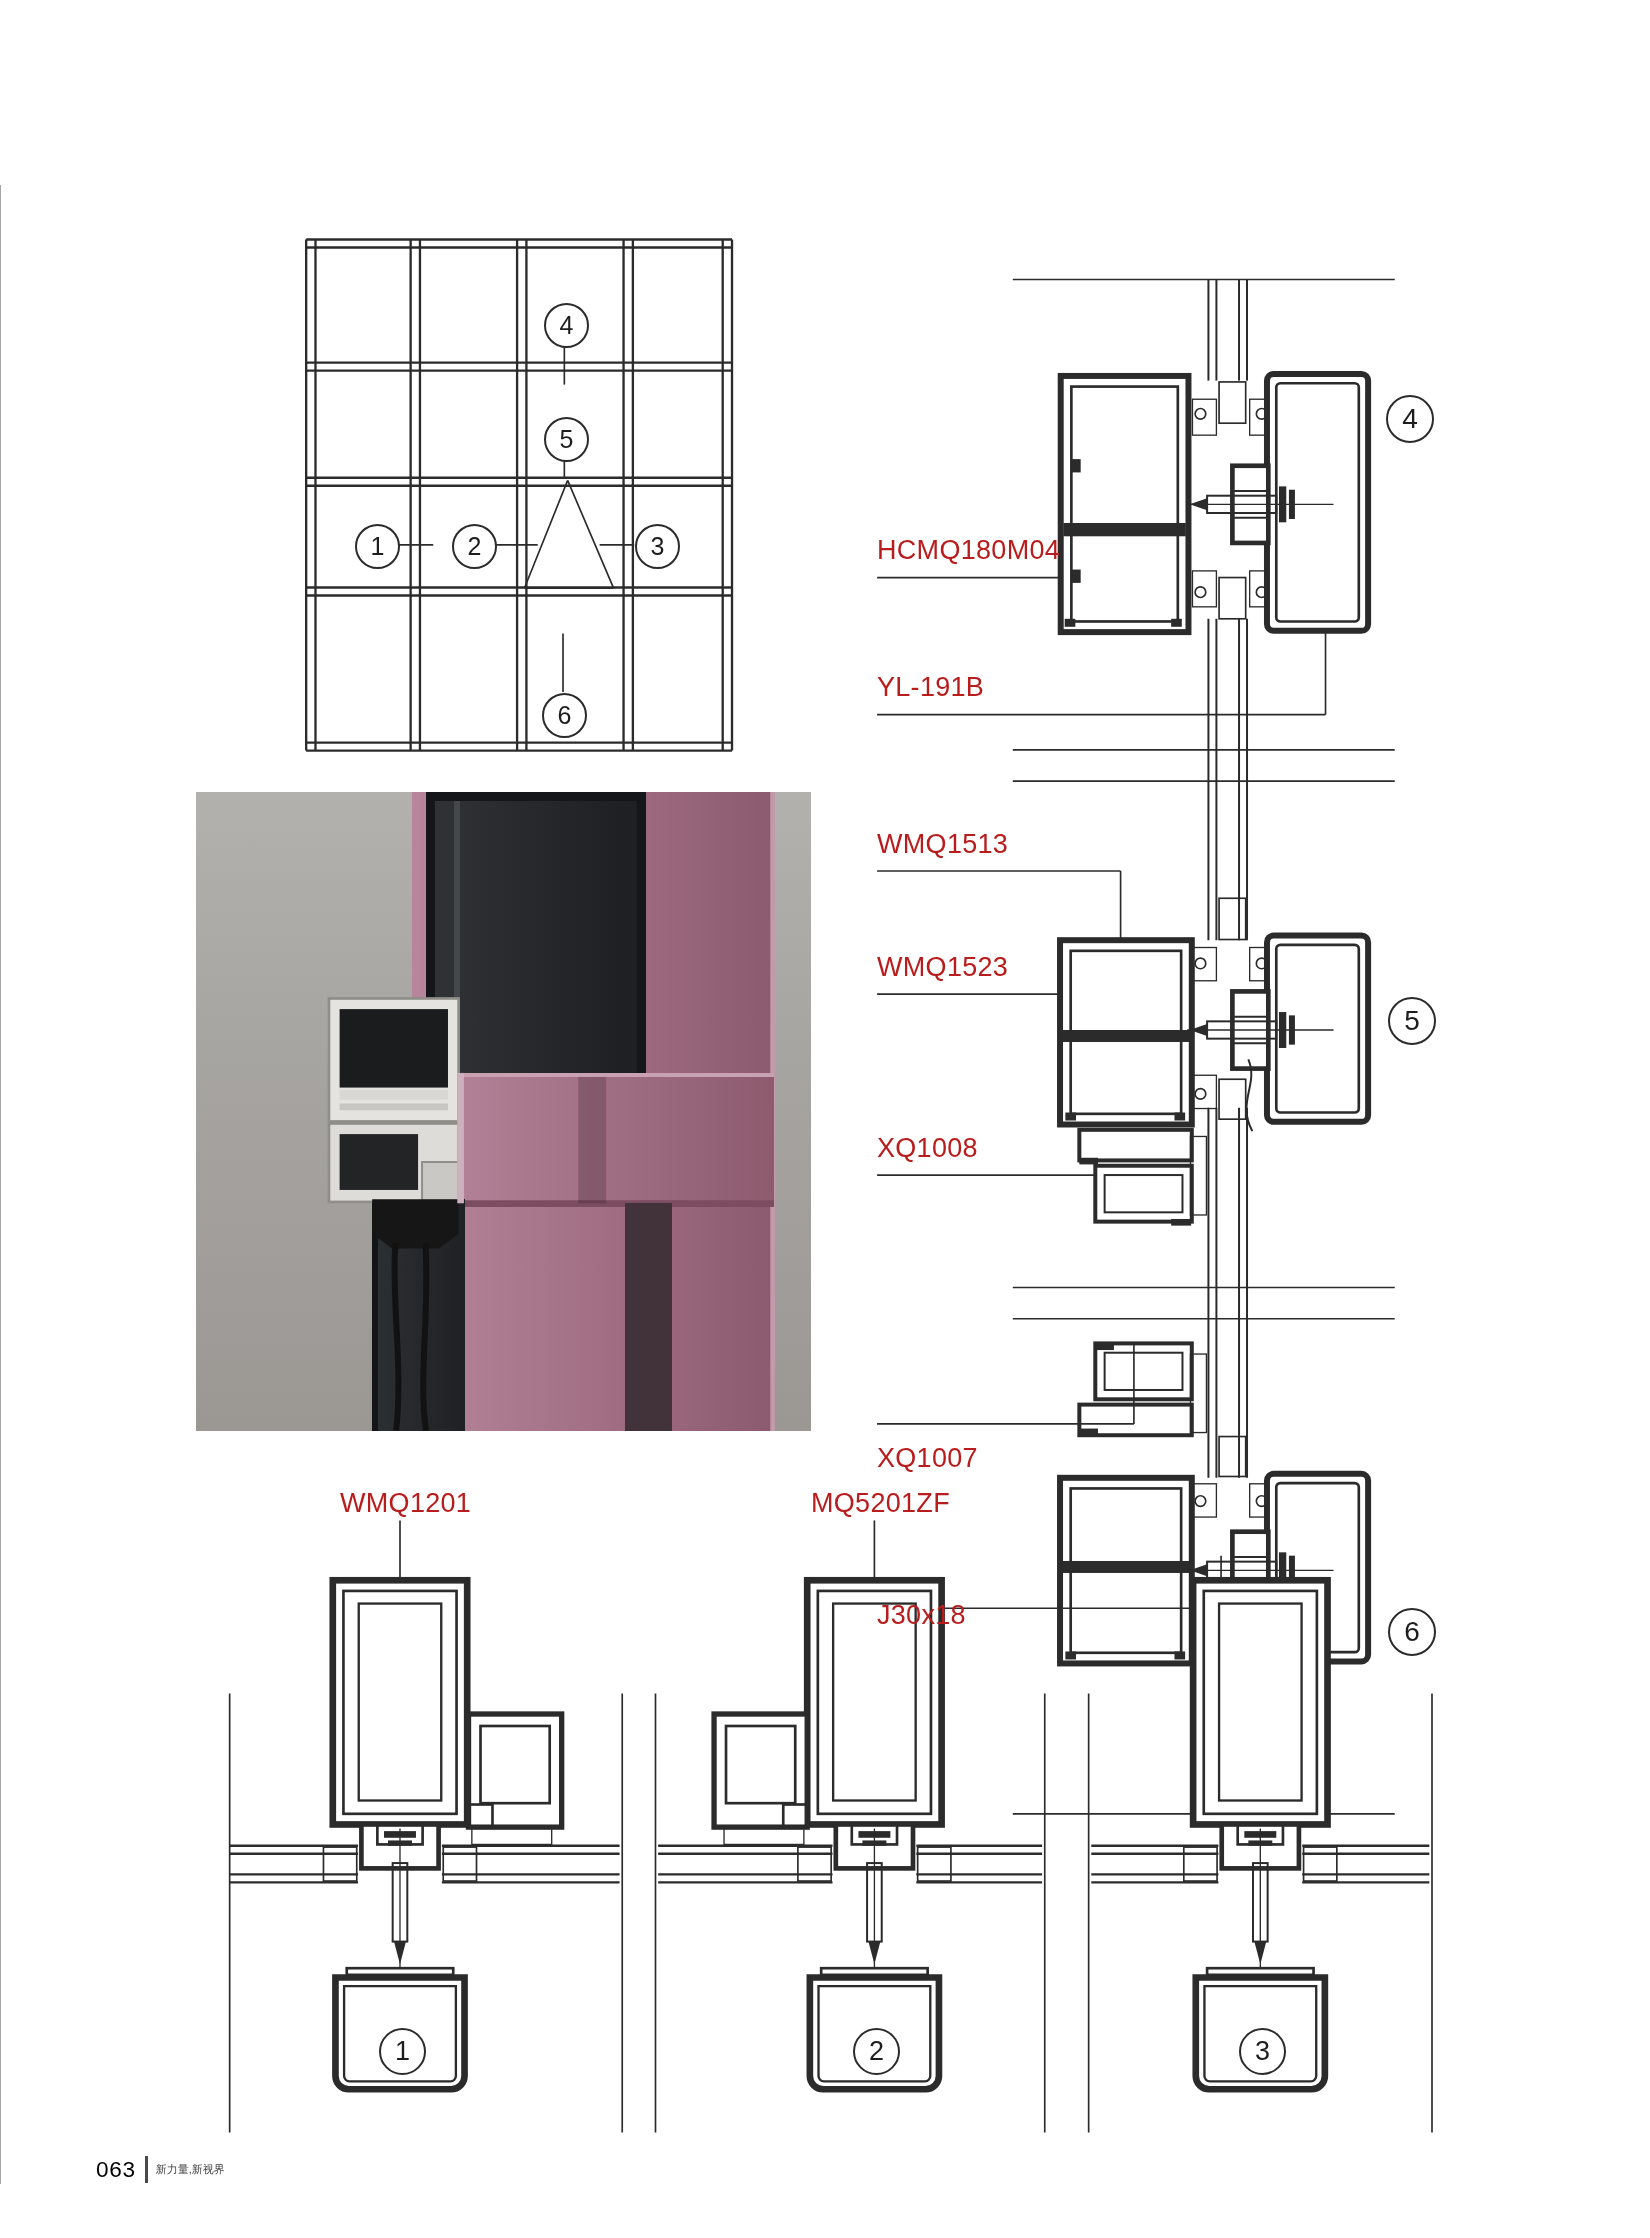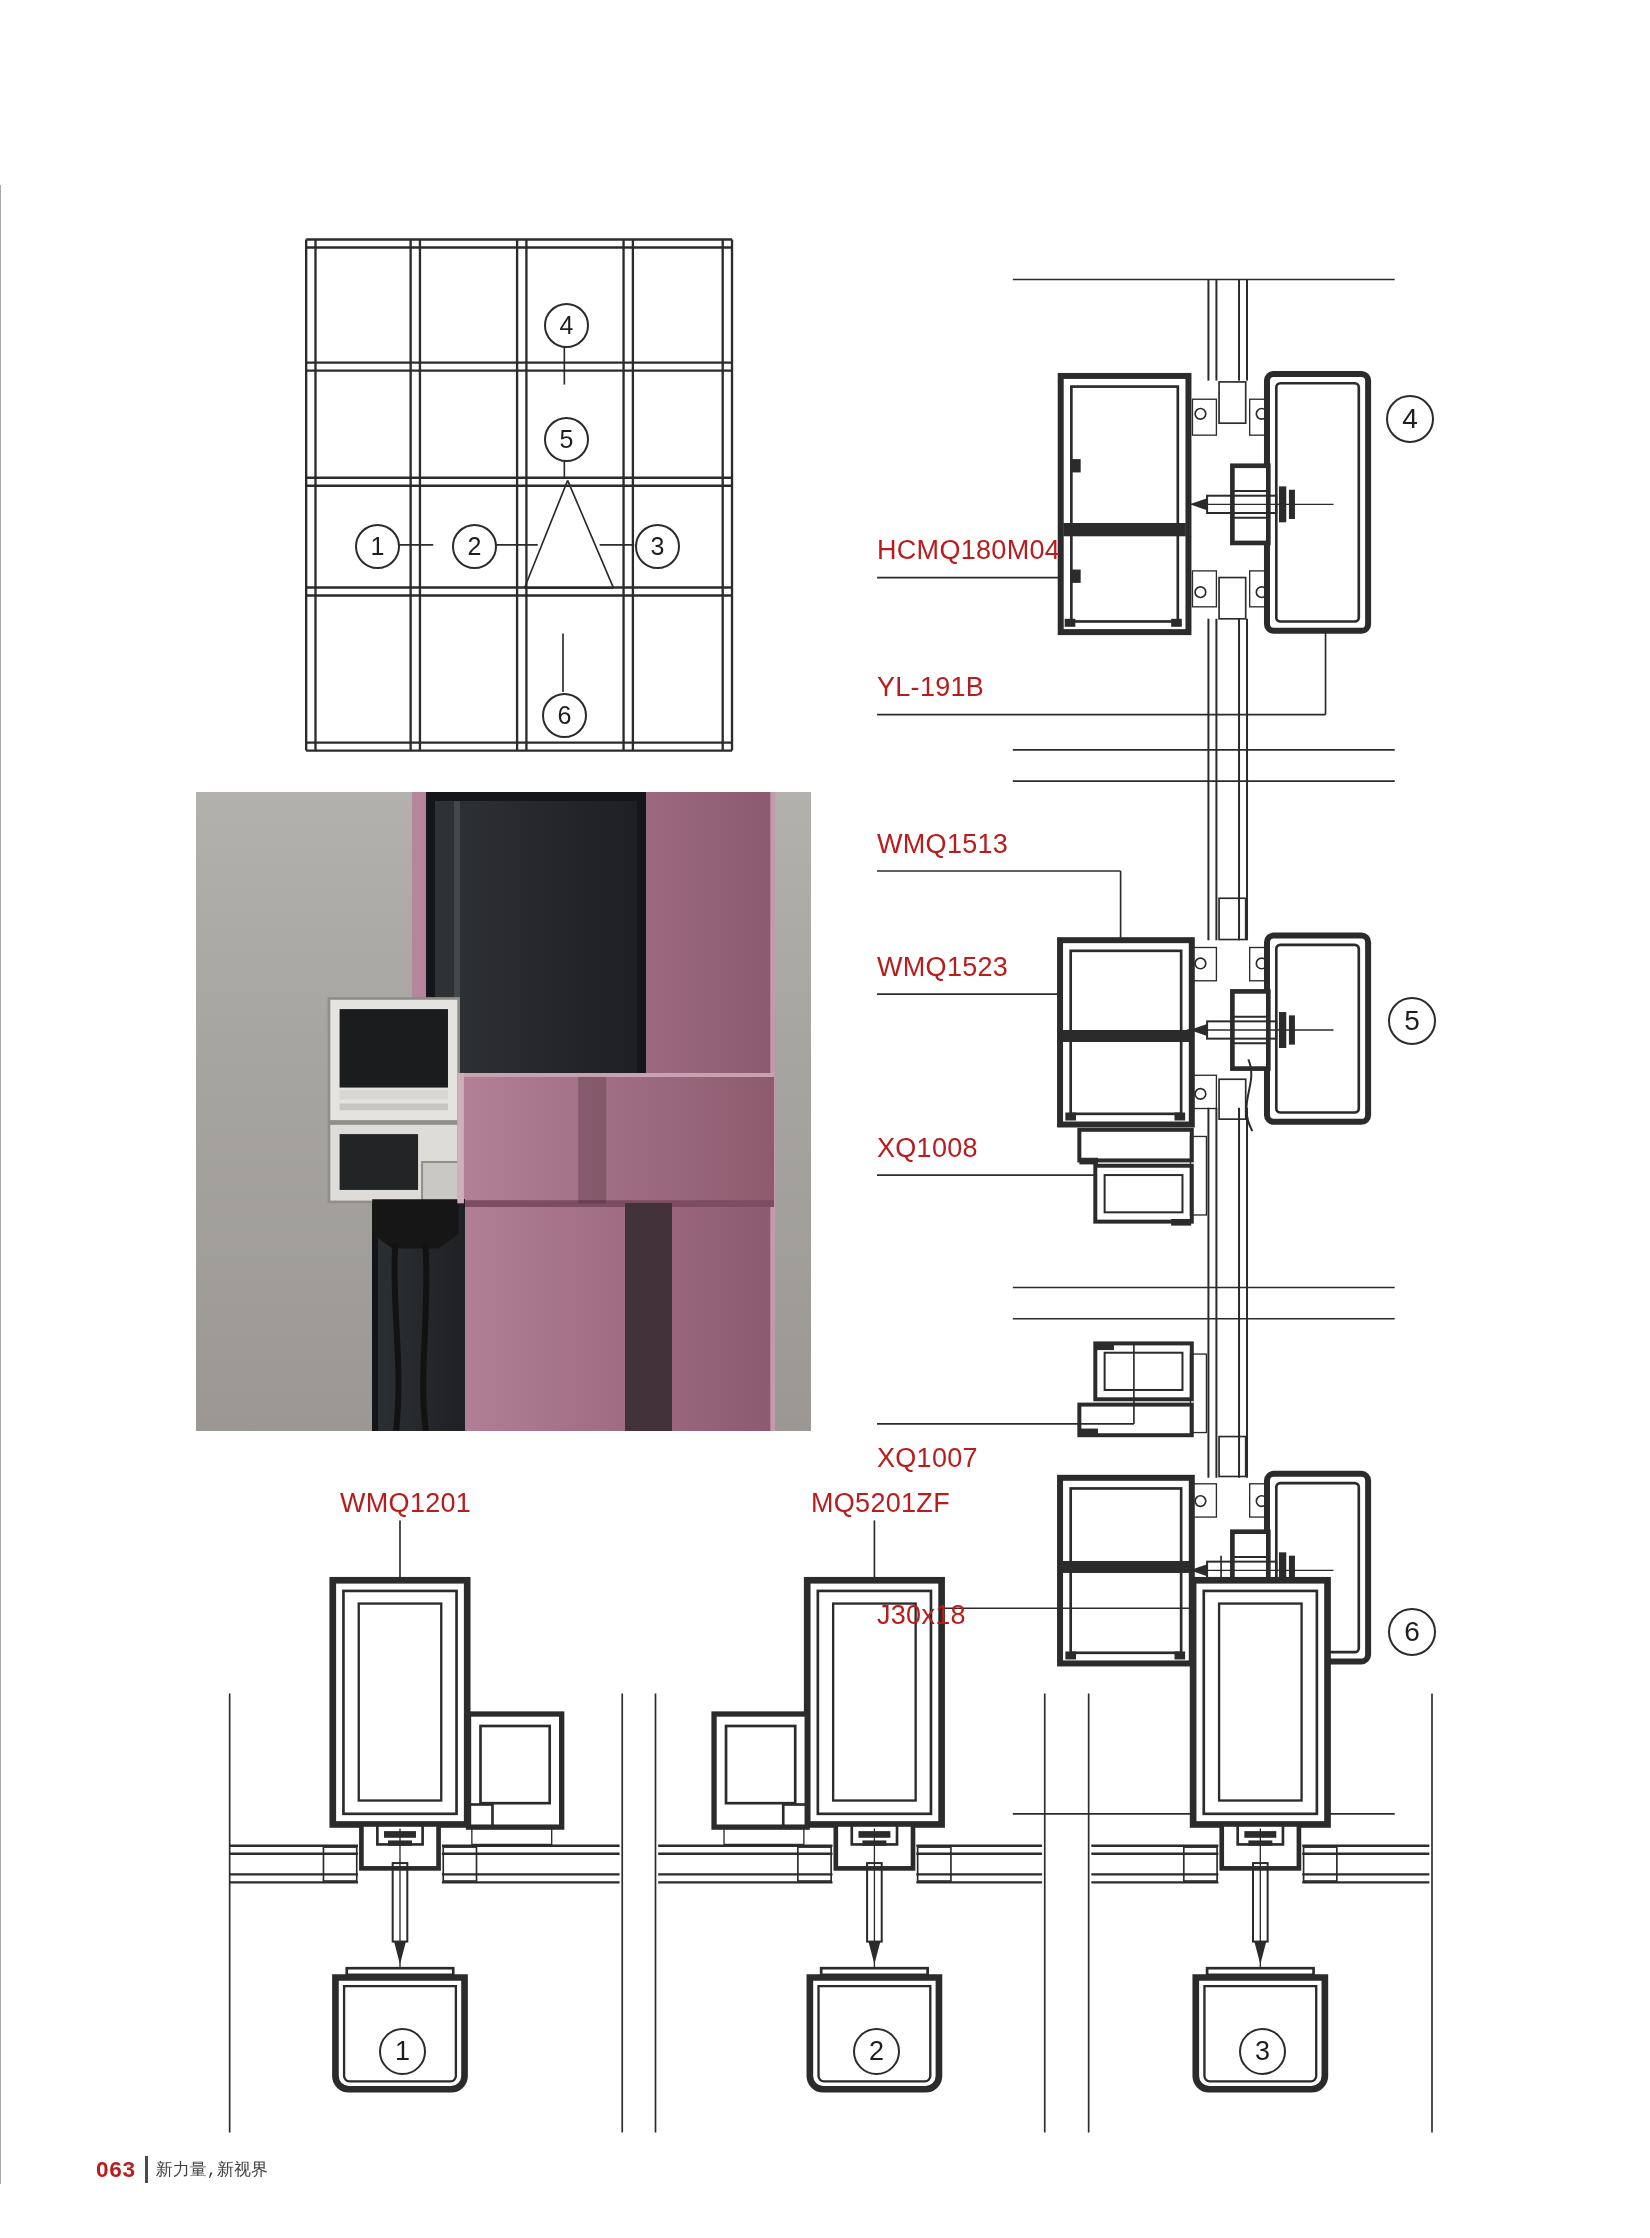--- a/index.html
+++ b/index.html
@@ -30,23 +30,23 @@
   
   .lbl{position:absolute;font-size:27px;line-height:1.05;color:#b91c1c;letter-spacing:0.3px;white-space:nowrap;}
   
   .co{position:absolute;border:2px solid #2b2b2b;border-radius:50%;background:#fff;
       display:flex;align-items:center;justify-content:center;color:#1e1e1e;}
   .co-el{width:41px;height:41px;font-size:25px;}
   .co-rt{width:44px;height:44px;font-size:28px;}
   .co-bt{width:43px;height:43px;font-size:27px;}
   
   .footer{position:absolute;left:96px;top:2154px;height:31px;display:flex;align-items:center;}
-  .footer .num{font-weight:bold;font-size:22.6px;color:#b91c1c;letter-spacing:0.7px;}
+  .footer .num{font-weight:normal;font-size:22.6px;color:#000000;letter-spacing:0.7px;}
   .footer .bar{width:2.7px;height:27px;background:#4a4a4a;margin:0 8px 0 9.3px;}
-  .footer .slogan{font-size:17px;color:#3f3f3f;font-family:Liberation Mono, monospace;}
+  .footer .slogan{font-size:11px;color:#3f3f3f;font-family:Liberation Sans, sans-serif;}
 </style>
 </head>
 <body>
 
 <div class="page">
 
   <div class="edge-line"></div>
 
   <div class="photo">
     <div class="ph-rose"></div>

